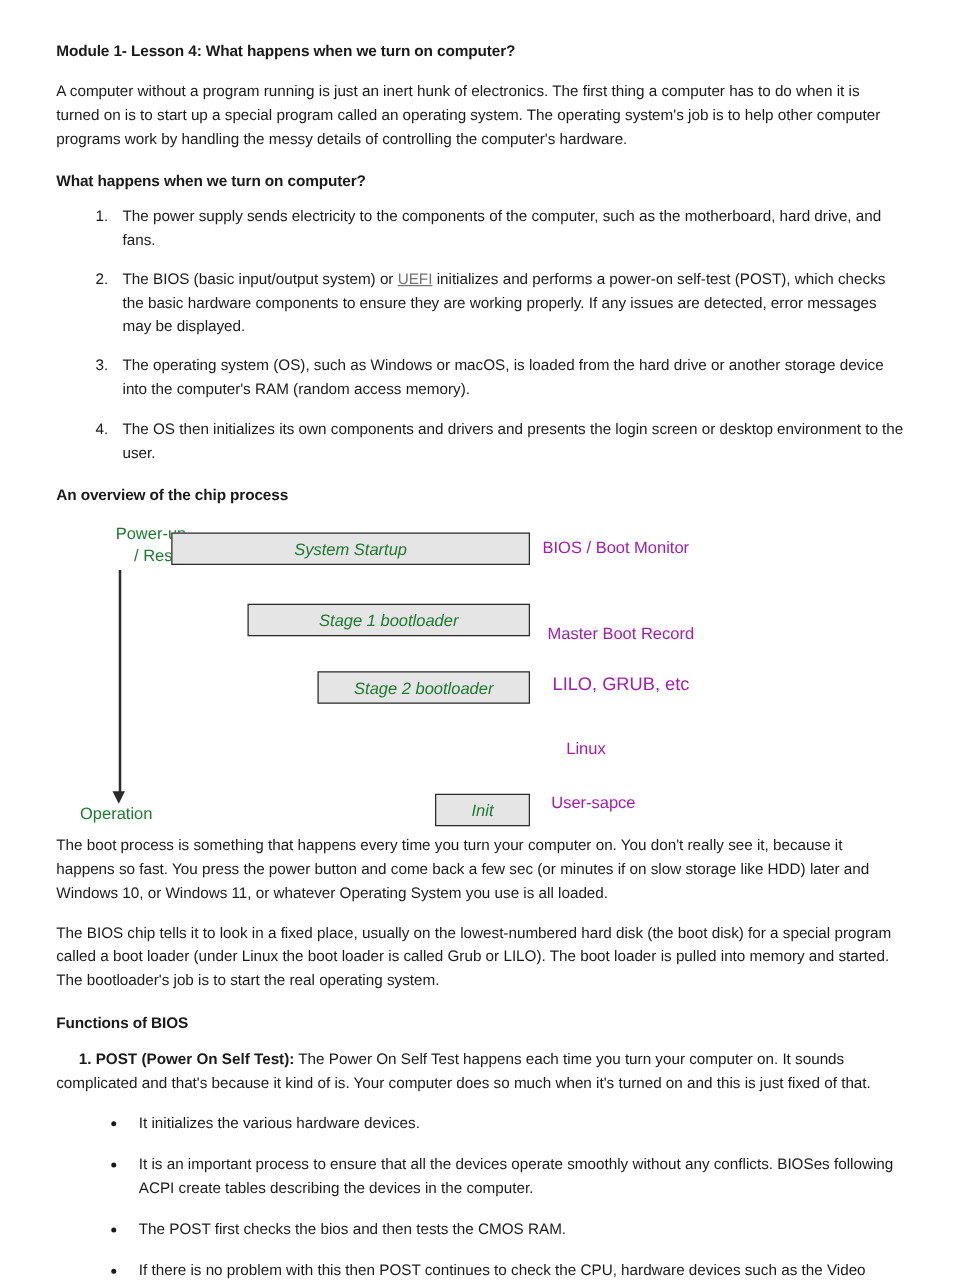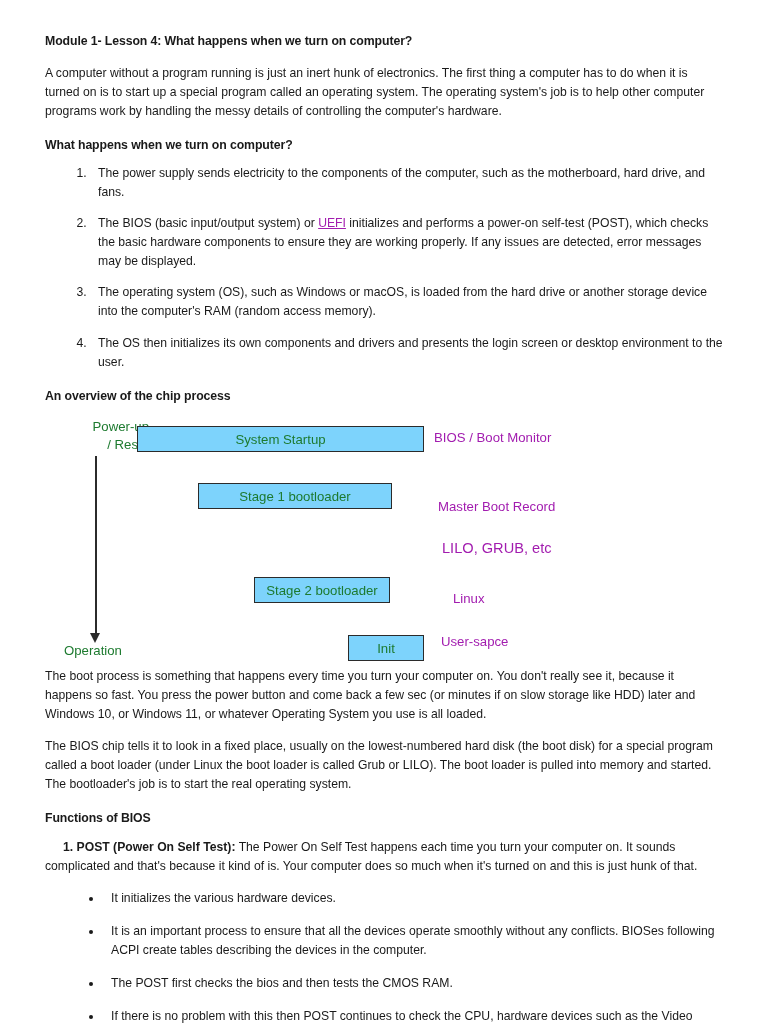--- a/index.html
+++ b/index.html
@@ -36,21 +36,21 @@
     line-height: 1.35;
     letter-spacing: -0.1px;
   }
   p.body-text {
     font-size: 12.2px;
     line-height: 1.56;
     margin: 0 0 13px 0;
     text-align: left;
   }
   .link {
-    color: #a21caf;
+    color: #737373;
     text-decoration: underline;
   }
   .bold {
     font-weight: bold;
     margin-left: 18px;
   }
 
   ol.num-list {
     margin: 0 0 12px 0;
     padding-left: 45px;
@@ -119,27 +119,28 @@
     width: 0;
     height: 0;
     border-left: 5.5px solid transparent;
     border-right: 5.5px solid transparent;
     border-top: 10px solid #2b2b2b;
   }
   .dg-box {
     position: absolute;
     box-sizing: border-box;
     border: 1.6px solid #2b2b2b;
-    background: #7dd3fc;
+    background: #e5e5e5;
     display: flex;
     align-items: center;
     justify-content: center;
     font-size: 13.2px;
     color: #1d7a2f;
     height: 26px;
+    font-style: italic;
   }
   .dg-label {
     position: absolute;
     font-size: 13.2px;
     color: #a21caf;
     white-space: nowrap;
   }
   .dg-label.lg {
     font-size: 14.6px;
   }
@@ -172,39 +173,39 @@
     </div>
 
     <div class="dg-arrow-line"></div>
     <div class="dg-arrow-head"></div>
 
     <div class="dg-operation dg-green">Operation</div>
 
     <div class="dg-box" style="left:92px; top:11px; width:287px;">System Startup</div>
     <div class="dg-label" style="left:389px; top:15px;">BIOS / Boot Monitor</div>
 
-    <div class="dg-box" style="left:153px; top:68px; width:194px;">Stage 1 bootloader</div>
+    <div class="dg-box" style="left:153px; top:68px; width:226px;">Stage 1 bootloader</div>
     <div class="dg-label" style="left:393px; top:84px;">Master Boot Record</div>
 
-    <div class="dg-box" style="left:209px; top:122px; width:136px;margin-top:40px;">Stage 2 bootloader</div>
+    <div class="dg-box" style="left:209px; top:122px; width:170px;">Stage 2 bootloader</div>
     <div class="dg-label lg" style="left:397px; top:125px;">LILO, GRUB, etc</div>
 
     <div class="dg-label" style="left:408px; top:176px;">Linux</div>
 
     <div class="dg-box" style="left:303px; top:220px; width:76px;">Init</div>
     <div class="dg-label" style="left:396px; top:219px;">User-sapce</div>
 
   </div>
 
   <p class="body-text">The boot process is something that happens every time you turn your computer on. You don't really see it, because it happens so fast. You press the power button and come back a few sec (or minutes if on slow storage like HDD) later and Windows 10, or Windows 11, or whatever Operating System you use is all loaded.</p>
   <p class="body-text">The BIOS chip tells it to look in a fixed place, usually on the lowest-numbered hard disk (the boot disk) for a special program called a boot loader (under Linux the boot loader is called Grub or LILO). The boot loader is pulled into memory and started. The bootloader's job is to start the real operating system.</p>
 
   <h2 class="section-head">Functions of BIOS</h2>
 
-  <p class="body-text"><span class="bold">1. POST (Power On Self Test):</span><span> The Power On Self Test happens each time you turn your computer on. It sounds complicated and that's because it kind of is. Your computer does so much when it's turned on and this is just hunk of that.</span></p>
+  <p class="body-text"><span class="bold">1. POST (Power On Self Test):</span><span> The Power On Self Test happens each time you turn your computer on. It sounds complicated and that's because it kind of is. Your computer does so much when it's turned on and this is just fixed of that.</span></p>
 
   <ul class="bul-list">
     <li>It initializes the various hardware devices.</li>
     <li>It is an important process to ensure that all the devices operate smoothly without any conflicts. BIOSes following ACPI create tables describing the devices in the computer.</li>
     <li>The POST first checks the bios and then tests the CMOS RAM.</li>
     <li>If there is no problem with this then POST continues to check the CPU, hardware devices such as the Video Card, and the secondary storage devices such as the Hard Drive, Floppy Drives, Zip Drive, or CD/DVD Drives.</li>
 
   </ul>
 
 </div>

